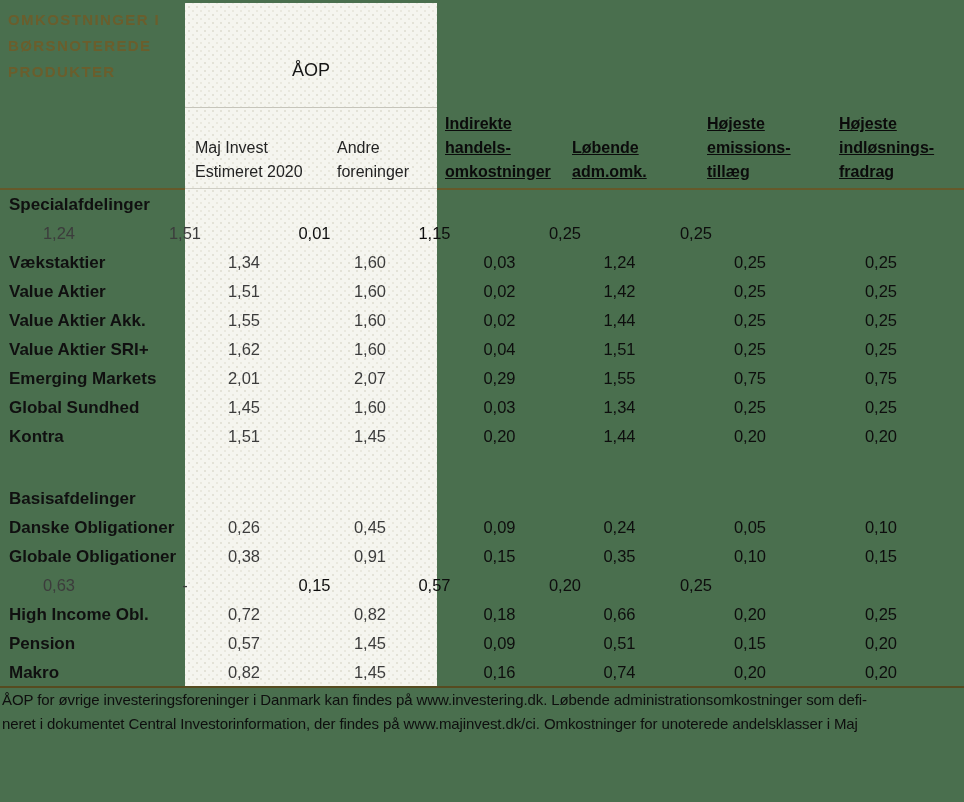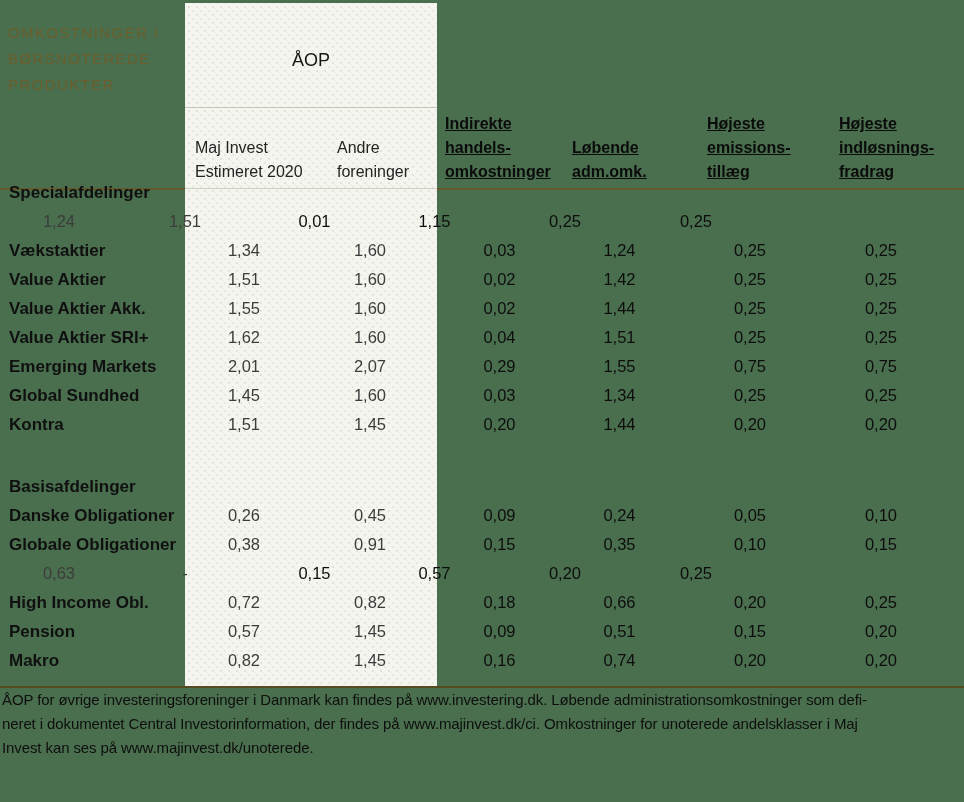--- a/index.html
+++ b/index.html
@@ -11,43 +11,43 @@
   
   .cream-panel{
     position:absolute;left:185px;top:3px;width:252px;height:684px;
     background-color:#f5f5ef;
     background-image:radial-gradient(#e3e2d7 1px, rgba(0,0,0,0) 1.3px),
                      radial-gradient(#e9e8de 1px, rgba(0,0,0,0) 1.3px);
     background-size:8px 8px,8px 8px;
     background-position:0 0,4px 4px;
   }
   .page-title{
-    position:absolute;left:8px;top:20px;
-    color:#6b5e2c;font-size:15px;font-weight:400;
+    position:absolute;left:8px;top:7px;
+    color:#6b5e2c;font-size:15px;font-weight:700;
     letter-spacing:1.4px;line-height:26px;
   }
   .aop-label{
-    position:absolute;left:185px;top:50px;width:252px;
+    position:absolute;left:185px;top:60px;width:252px;
     text-align:center;font-size:18px;font-weight:500;color:#161616;
   }
   .aop-divider{
     position:absolute;left:185px;top:107px;width:252px;height:1px;background:#c6c5bb;
   }
   .hcell{
     position:absolute;top:110px;height:74px;display:flex;align-items:flex-end;
     line-height:24px;font-size:16px;white-space:pre-line;
   }
   .hcell.light{color:#232323;font-weight:400;}
   .hcell.dark{color:#0b0b0b;font-weight:700;text-decoration:underline;}
   .h-maj{left:195px}.h-andre{left:337px}.h-ind{left:445px}
   .h-lob{left:572px}.h-em{left:707px}.h-indl{left:839px}
   .hdiv{position:absolute;top:188px;height:2px;background:#66592a;}
   .hdiv.left{left:0;width:185px}.hdiv.right{left:437px;width:527px}
   .hdiv-cream{position:absolute;top:188px;left:185px;width:252px;height:1px;background:#cfcec5;}
-  .tbody{position:absolute;left:0;top:178px;width:964px;}
+  .tbody{position:absolute;left:0;top:190px;width:964px;}
   .trow{display:flex;height:29px;align-items:center;}
   .section-spacer{height:33px;}
   .lbl{
     width:185px;padding-left:9px;box-sizing:border-box;
     font-size:17px;font-weight:700;color:#101010;white-space:nowrap;
   }
   .v{text-align:center;font-size:16.5px;}
   .c1{width:118px}.c2{width:134px}.c3{width:125px}
   .c4{width:115px}.c5{width:146px}.c6{width:116px}
   .creamv{font-weight:400;color:#3c3c3c;}
@@ -227,16 +227,15 @@
         <div class="v c5 greenv">0,20</div>
         <div class="v c6 greenv">0,20</div>
       </div>
     </div>
 
   <div class="bottom-line"></div>
 
   <div class="notes">
     <div>ÅOP for øvrige investeringsforeninger i Danmark kan findes på www.investering.dk. Løbende administrationsomkostninger som defi-</div>
     <div>neret i dokumentet Central Investorinformation, der findes på www.majinvest.dk/ci. Omkostninger for unoterede andelsklasser i Maj</div>
-    <div>Invest kan ses på www.majinvest.dk/unoterede.</div>
   </div>
 
 </div>
 
 </body></html>

